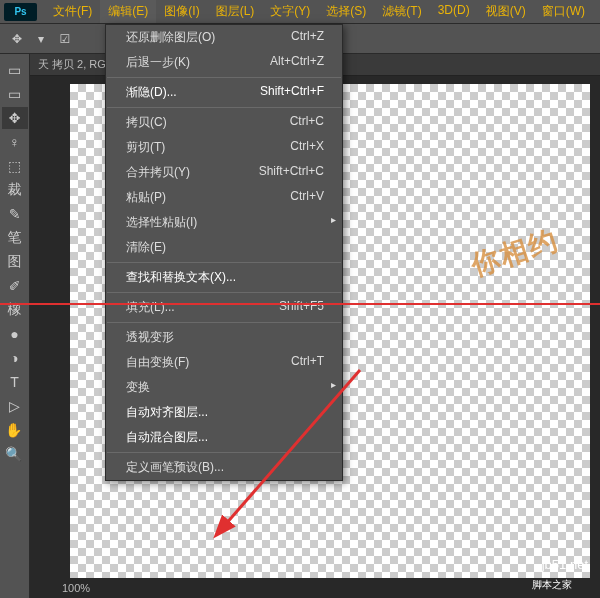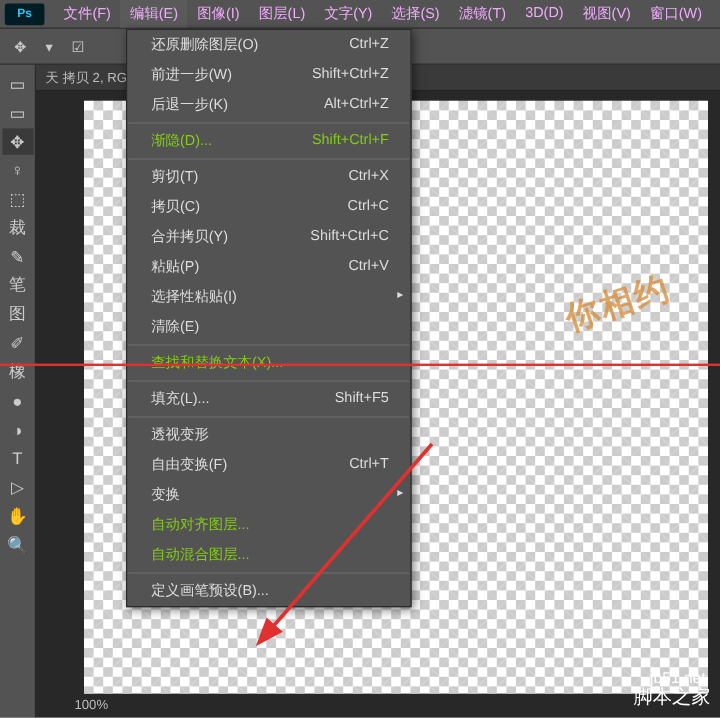--- a/index.html
+++ b/index.html
@@ -1,39 +1,39 @@
 <!DOCTYPE html>
 <html><head>
 <meta charset="utf-8">
 <style>
 *{margin:0;padding:0;box-sizing:border-box;font-family:"Microsoft YaHei",Arial,sans-serif;font-size:12px;}
 body{background:#535353;width:600px;height:598px;overflow:hidden;position:relative;}
 .menubar{background:#535353;height:24px;display:flex;align-items:center;padding-left:4px;border-bottom:1px solid #2a2a2a;}
 .ps-logo{width:33px;height:18px;background:#001d26;color:#31c5f0;display:flex;align-items:center;justify-content:center;font-weight:bold;font-size:10px;border-radius:2px;margin-right:8px;}
-.menu-item{color:#f0abfc;padding:3px 8px;cursor:pointer;}
+.menu-item{color:#eab308;padding:3px 8px;cursor:pointer;}
 .menu-item.open{background:#5a5a5a;}
 .optbar{background:#535353;height:30px;border-bottom:1px solid #2a2a2a;display:flex;align-items:center;padding-left:8px;gap:6px;}
 .opt-ico{width:18px;height:18px;display:flex;align-items:center;justify-content:center;color:#ccc;}
 .workspace{position:relative;height:544px;display:flex;}
 .toolbar{width:30px;background:#535353;border-right:1px solid #2a2a2a;display:flex;flex-direction:column;padding-top:4px;}
 .tool{width:26px;height:22px;margin:1px auto;display:flex;align-items:center;justify-content:center;color:#ccc;cursor:pointer;font-size:14px;}
 .tool.sel{background:#3a3a3a;}
 .canvas-area{flex:1;position:relative;background:#282828;}
 .doc-tab{height:22px;background:#3a3a3a;color:#bbb;padding:3px 8px;font-size:11px;border-bottom:1px solid #222;}
 .canvas{position:absolute;left:40px;top:30px;right:10px;bottom:20px;background-image:linear-gradient(45deg,#ccc 25%,transparent 25%),linear-gradient(-45deg,#ccc 25%,transparent 25%),linear-gradient(45deg,transparent 75%,#ccc 75%),linear-gradient(-45deg,transparent 75%,#ccc 75%);background-size:16px 16px;background-position:0 0,0 8px,8px -8px,-8px 0;background-color:#fff;}
 .dropdown{position:absolute;left:105px;top:24px;width:238px;background:#535353;border:1px solid #2a2a2a;box-shadow:2px 2px 8px rgba(0,0,0,0.5);z-index:10;}
 .dd-item{display:flex;justify-content:space-between;padding:4px 18px 4px 20px;color:#ddd;cursor:pointer;}
-.dd-item.disabled{color:#84cc16;cursor:default;gap:40px;}
+.dd-item.disabled{color:#ffffff;cursor:default;gap:40px;}
 .dd-sep{height:1px;background:#6a6a6a;margin:2px 1px;}
 .dd-sub{position:relative;}
 .dd-sub::after{content:"▸";position:absolute;right:6px;color:#ddd;font-size:10px;}
 .arrow{position:absolute;left:210px;top:360px;z-index:20;pointer-events:none;}
 .redline{position:absolute;left:0;top:303px;width:600px;height:2px;background:#e03030;z-index:15;pointer-events:none;}
 .zoom{position:absolute;left:32px;bottom:4px;color:#bbb;font-size:11px;}
-.watermark{position:absolute;right:8px;bottom:6px;color:#fff;font-size:16px;z-index:30;}
+.watermark{position:absolute;right:28px;bottom:6px;color:#fff;font-size:10px;z-index:30;}
 .wm2{position:absolute;right:12px;bottom:26px;color:#fff;font-size:13px;z-index:30;}
 .textfx{position:absolute;right:30px;top:150px;transform:rotate(-18deg);font-size:28px;font-weight:bold;color:#d89040;opacity:.8;letter-spacing:2px;}
 </style>
 </head>
 <body>
 
 <div class="menubar">
   <div class="ps-logo">Ps</div>
   <div id="menus" style="display: flex;">
       <div class="menu-item">文件(F)</div>
@@ -83,40 +83,36 @@
     <div class="zoom">100%</div>
   </div>
 </div>
 
 <div class="dropdown" id="dd">
     <div class="dd-item">
       <span>还原删除图层(O)</span>
       <span>Ctrl+Z</span>
     </div>
     <div class="dd-item">
-      <span>前进一步(W)</span>
-      <span>Shift+Ctrl+Z</span>
-    </div>
-    <div class="dd-item">
       <span>后退一步(K)</span>
       <span>Alt+Ctrl+Z</span>
     </div>
     <div class="dd-sep"></div>
     <div class="dd-item disabled">
       <span>渐隐(D)...</span>
       <span>Shift+Ctrl+F</span>
     </div>
     <div class="dd-sep"></div>
     <div class="dd-item">
+      <span>拷贝(C)</span>
+      <span>Ctrl+C</span>
+    </div>
+    <div class="dd-item">
       <span>剪切(T)</span>
       <span>Ctrl+X</span>
-    </div>
-    <div class="dd-item">
-      <span>拷贝(C)</span>
-      <span>Ctrl+C</span>
     </div>
     <div class="dd-item">
       <span>合并拷贝(Y)</span>
       <span>Shift+Ctrl+C</span>
     </div>
     <div class="dd-item">
       <span>粘贴(P)</span>
       <span>Ctrl+V</span>
     </div>
     <div class="dd-item dd-sub">

